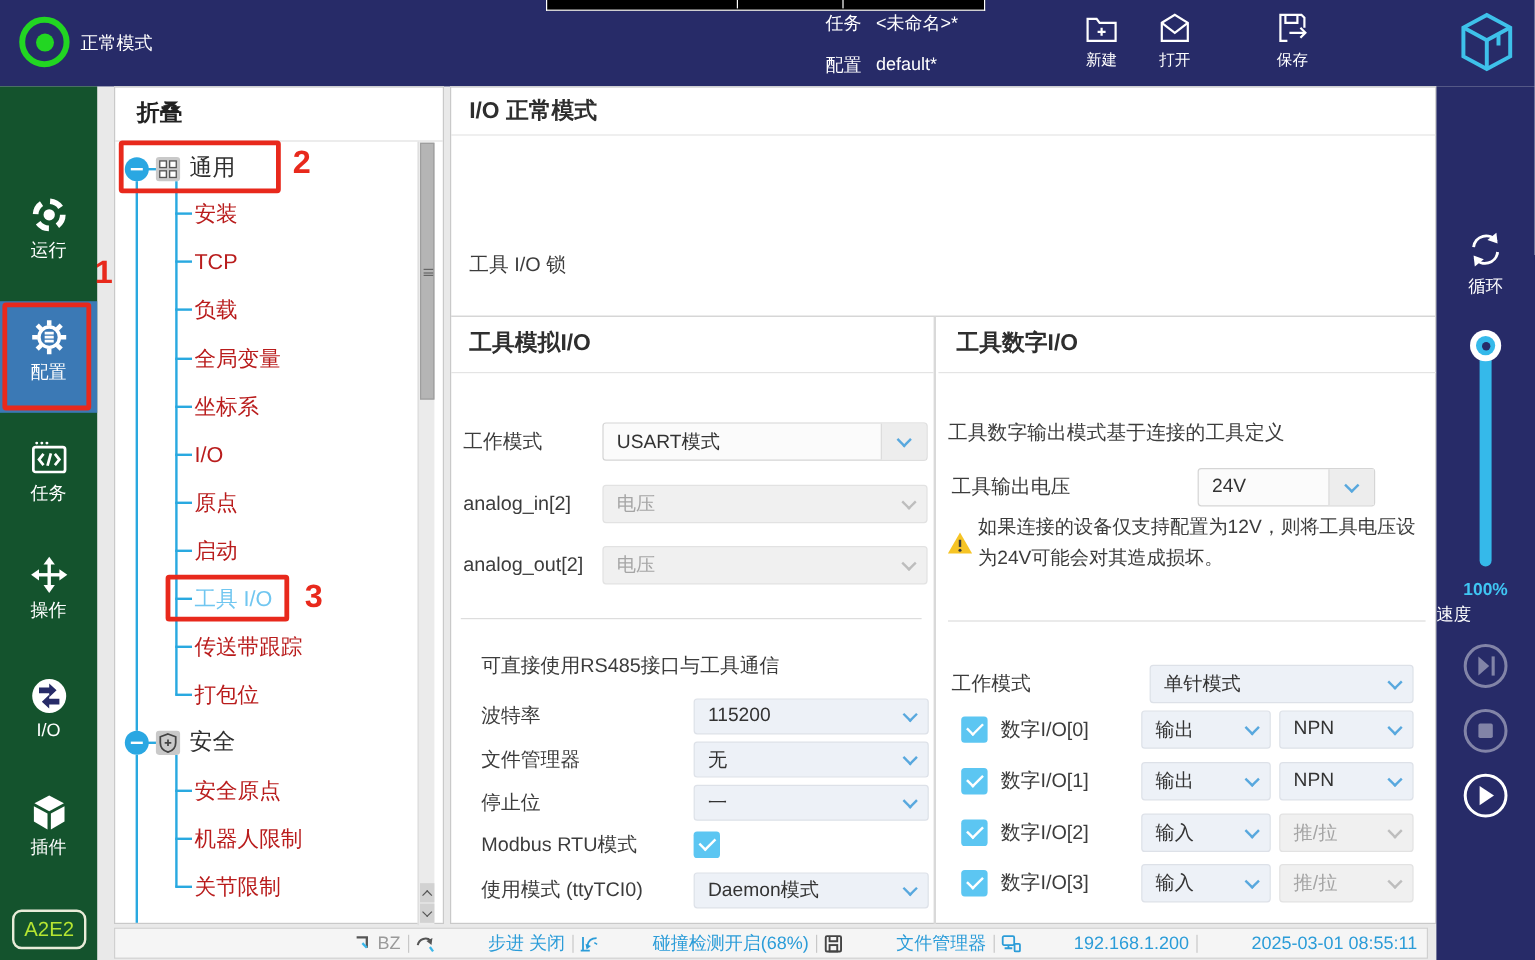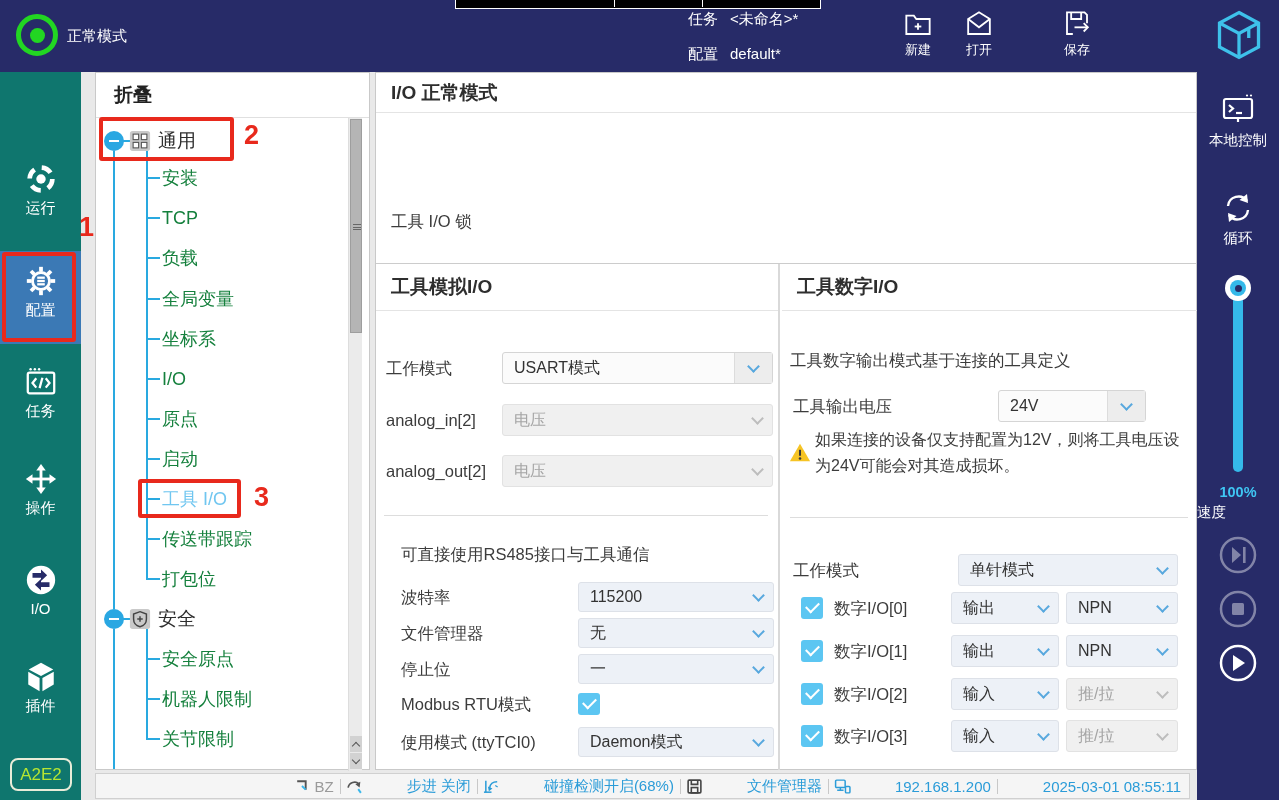--- a/index.html
+++ b/index.html
@@ -20,21 +20,21 @@
   .mode-ring { position:absolute; left:16px; top:14px; width:42px; height:42px; border-radius:50%;
                border:5px solid #22d622; display:flex; align-items:center; justify-content:center; }
   .mode-dot { width:15px; height:15px; border-radius:50%; background:#22d622; }
   .tb-text { position:absolute; color:#fff; font-size:15px; white-space:nowrap; }
   .tb-btn { position:absolute; top:9px; width:60px; text-align:center; color:#fff; cursor:pointer; }
   .tb-btn svg { width:30px; height:30px; display:block; margin:0 auto; }
   .tb-btn .bl { font-size:13px; margin-top:2px; }
   .logo { position:absolute; left:1212px; top:8px; width:54px; height:54px; }
 
   
-  .sidebar { position:absolute; left:0; top:72px; width:81px; height:728px; background:#0f766e; }
+  .sidebar { position:absolute; left:0; top:72px; width:81px; height:728px; background:#14532d; }
   .side-item { position:absolute; left:0; width:81px; text-align:center; color:#fff; cursor:pointer; }
   .side-item svg { width:34px; height:34px; display:block; margin:0 auto; }
   .side-item .sl { font-size:15px; margin-top:3px; }
   .side-item.active { background:#3b79b5; padding-top:13px; }
   .ann-box { position:absolute; border:4px solid #e8291c; border-radius:3px; z-index:40; pointer-events:none; }
   .ann-num { position:absolute; color:#e8291c; font-size:27px; font-weight:bold; z-index:41; }
   .badge { position:absolute; left:10px; top:686px; width:62px; height:33px; border:2px solid #e9ecd9;
            border-radius:8px; color:#b5e532; font-size:17px; text-align:center; line-height:29px; }
 
   
@@ -44,21 +44,21 @@
                font-size:19px; font-weight:600; color:#222; line-height:44px; padding-left:18px; }
   .tline { position:absolute; background:#29a9e0; }
   .tnode { position:absolute; height:26px; white-space:nowrap; cursor:pointer; }
   .tnode .tlabel { font-size:19px; color:#2e2e2e; line-height:26px; vertical-align:top; }
   .toggle { position:absolute; width:20px; height:20px; border-radius:50%; background:#2aa7e2;
             display:flex; align-items:center; justify-content:center; cursor:pointer; }
   .toggle::after { content:""; width:10px; height:2px; background:#fff; }
   .nicon { position:absolute; width:22px; height:22px; }
   .child { left:50px; }
   .child::before { content:""; position:absolute; left:0; top:12px; width:14px; height:2px; background:#29a9e0; }
-  .child .tlabel { margin-left:16px; font-size:18px; color:#15803d; }
+  .child .tlabel { margin-left:16px; font-size:18px; color:#b91c1c; }
   .child .tlabel.hl { color:#70c6f0; }
   .scroll-track { position:absolute; left:252px; top:45px; width:14px; height:653px; background:#ebebeb;
                   border-left:1px solid #ddd; }
   .scroll-thumb { position:absolute; left:1px; top:1px; width:12px; height:214px; background:#b5b5b5;
                   border:1px solid #9e9e9e; }
   .grip { position:absolute; left:2px; top:104px; width:8px; height:6px;
           border-top:1px solid #666; border-bottom:1px solid #666; }
   .grip::after { content:""; position:absolute; left:0; top:2px; width:8px; height:1px; background:#666; }
   .scroll-btn { position:absolute; left:1px; width:12px; height:16px; background:#d2d2d2;
                 display:flex; align-items:center; justify-content:center; cursor:pointer; }
@@ -464,31 +464,20 @@
       </div>
       <div class="dd dis" style="left:284px;top:0;width:112px;height:32px">
         <span class="val">推/拉</span>
           <span class="caret"></span>
       </div>
     </div>
   </div>
 </div>
 
 <div class="rightbar">
-  <div class="rb-item" style="top:20px">
-    <svg viewBox="0 0 36 36" fill="none" stroke="#fff" stroke-width="2.2">
-      <rect x="4" y="7" width="28" height="19" rx="2"></rect>
-      <path d="M9 13 l4 3.5 -4 3.5"></path>
-        <line x1="16" y1="21" x2="22" y2="21"></line>
-      <line x1="18" y1="26" x2="18" y2="30"></line>
-      <circle cx="27" cy="3.5" r="1.1" fill="#fff" stroke="none"></circle>
-        <circle cx="31" cy="3.5" r="1.1" fill="#fff" stroke="none"></circle>
-    </svg>
-    <div class="sl">本地控制</div>
-  </div>
 
   <div class="rb-item" style="top:118px">
     <svg viewBox="0 0 36 36" fill="none" stroke="#fff" stroke-width="2.4">
       <path d="M8 16 A 10.5 10.5 0 0 1 27 11"></path>
       <polygon points="27,4 28,13 19.5,10" fill="#fff" stroke="none"></polygon>
       <path d="M28 20 A 10.5 10.5 0 0 1 9 25"></path>
       <polygon points="9,32 8,23 16.5,26" fill="#fff" stroke="none"></polygon>
     </svg>
     <div class="sl">循环</div>
   </div>

